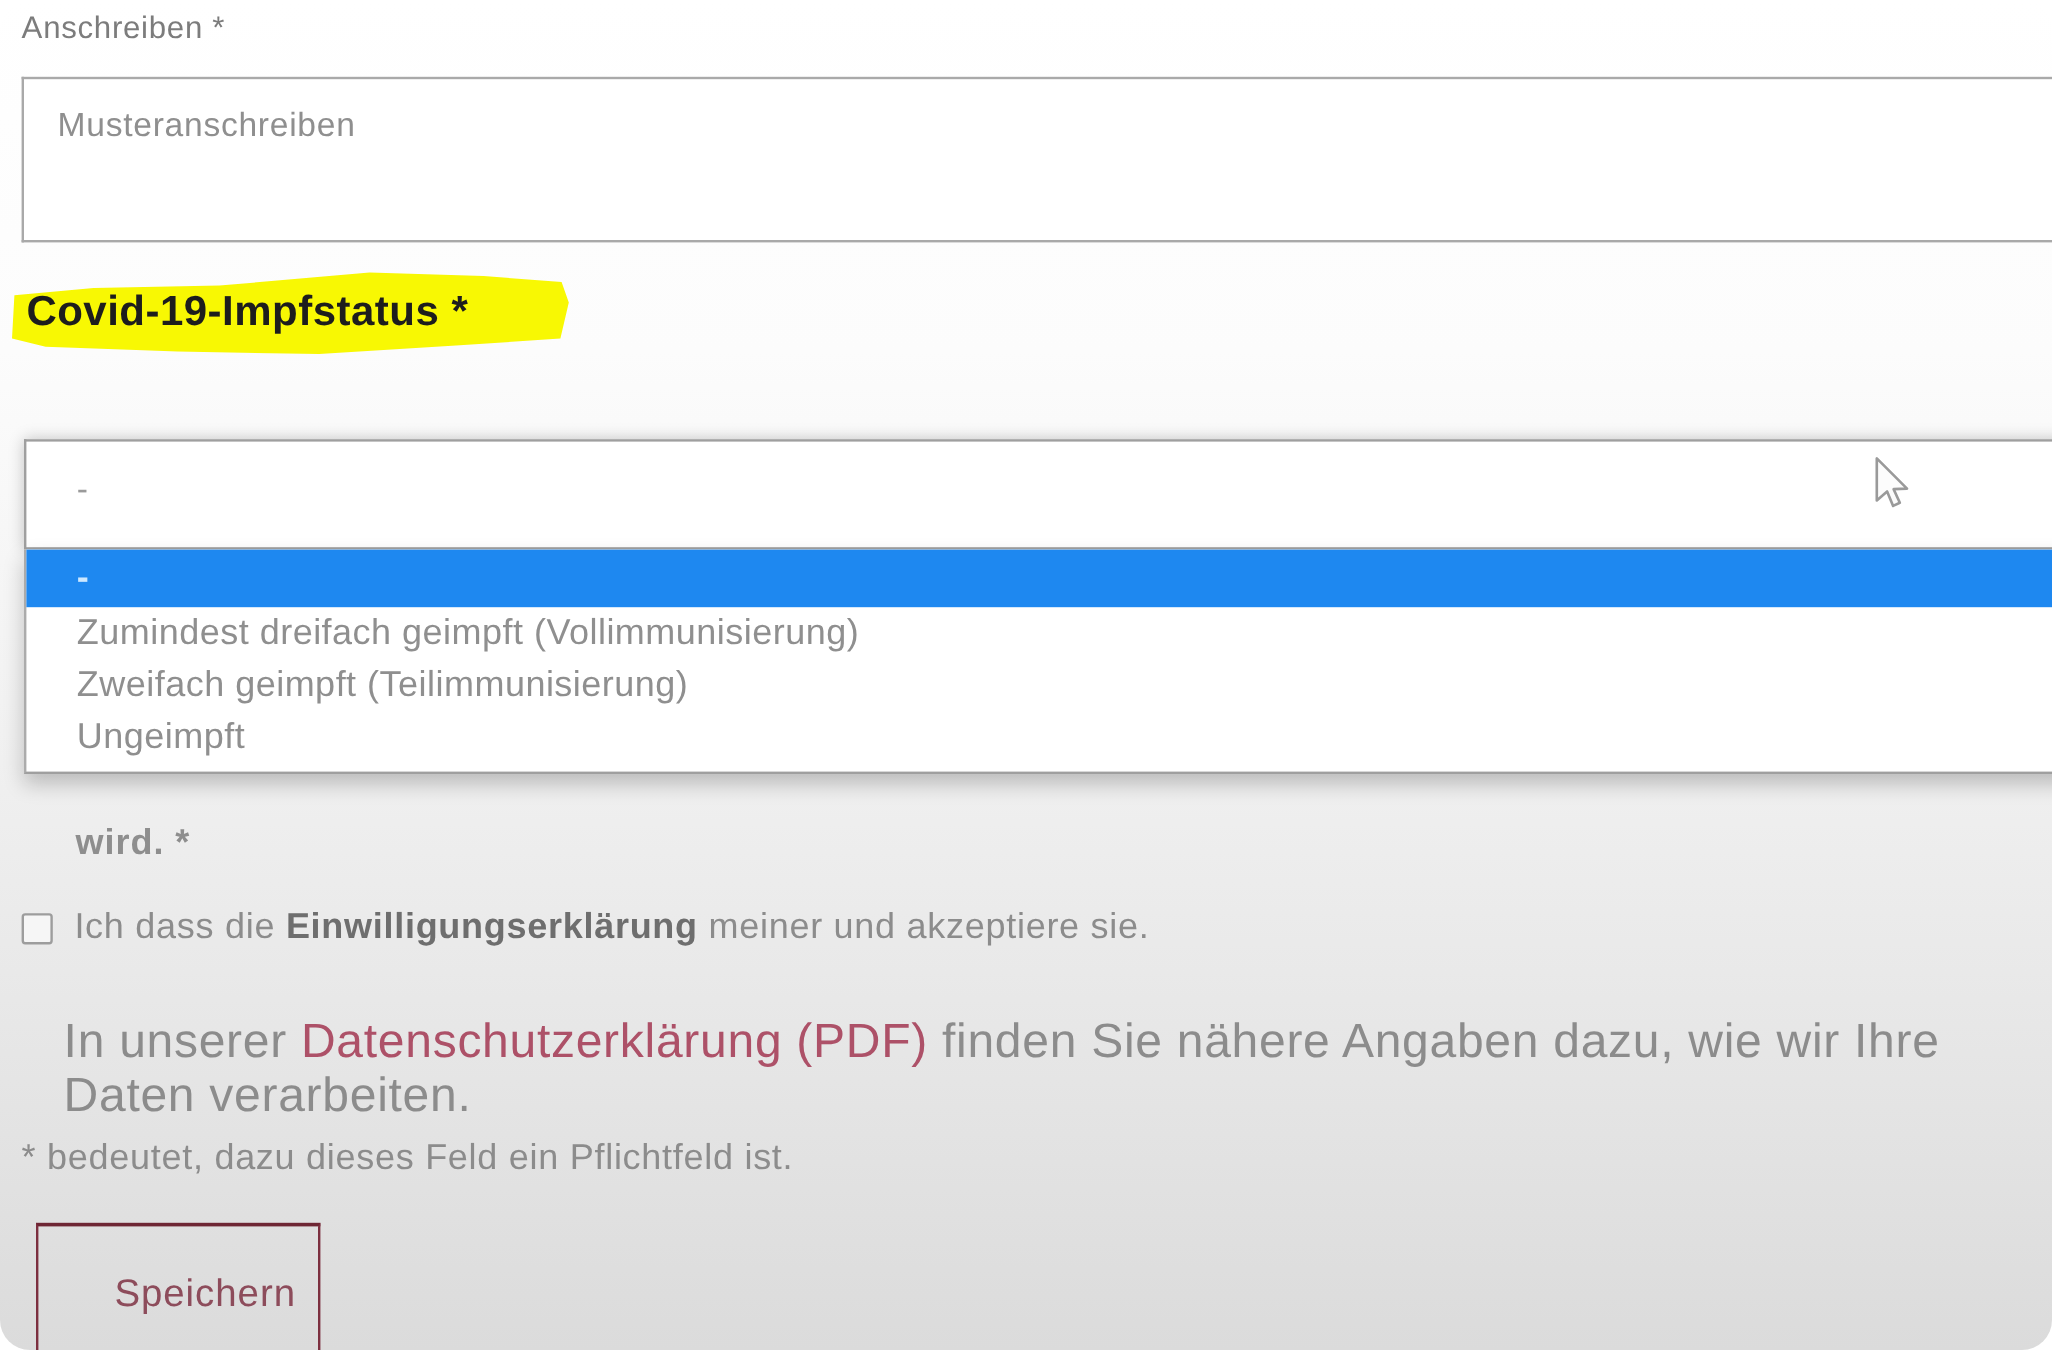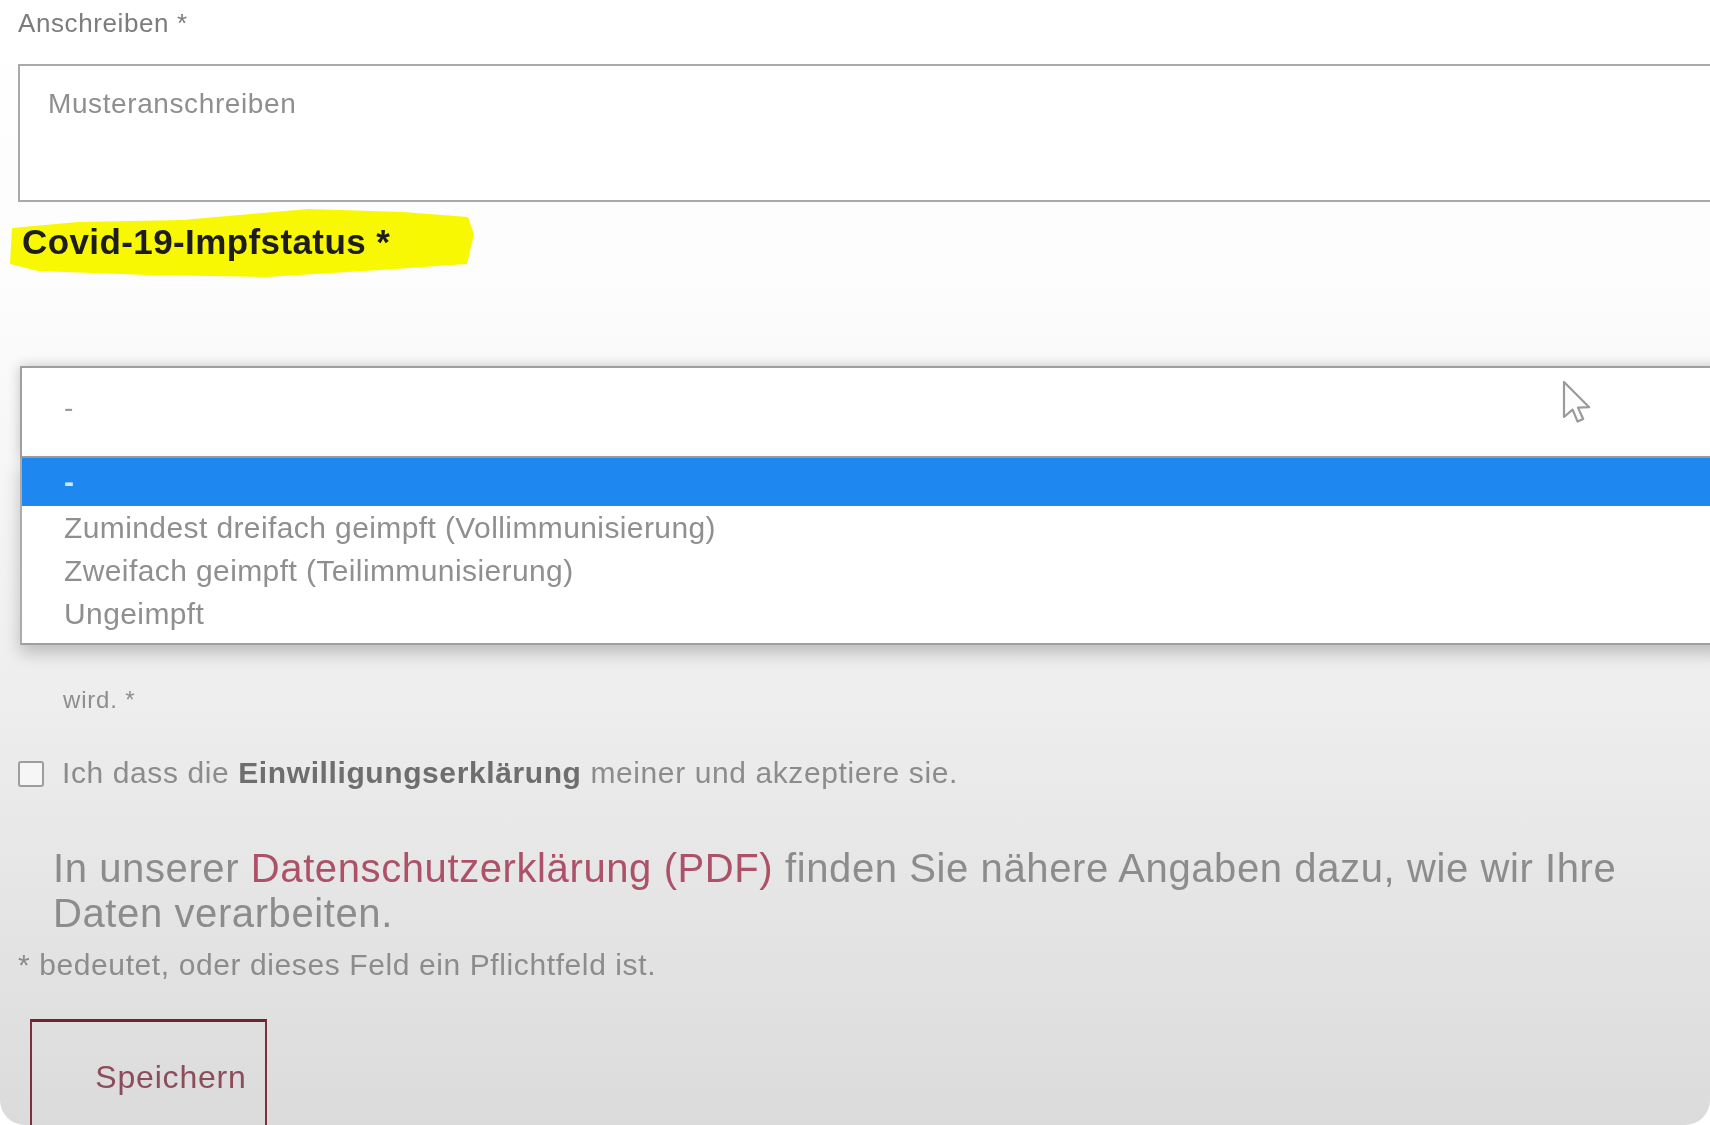--- a/index.html
+++ b/index.html
@@ -16,39 +16,39 @@
   
   .anschreiben-label{left:18px;top:8px;font-size:26px;color:#7c7c7c;letter-spacing:0.6px;}
   .textarea{
     left:18px;top:64px;width:1740px;height:138px;
     background:#ffffff;border:2px solid #a9a9a9;border-right:none;
     box-sizing:border-box;
   }
   .textarea-text{padding:22px 0 0 28px;font-size:28px;color:#8f8f8f;letter-spacing:0.6px;}
 
   
-  .covid-wrap{left:8px;top:204px;width:490px;height:82px;}
+  .covid-wrap{left:8px;top:222px;width:490px;height:82px;}
   .covid-marker{position:absolute;left:0;top:0;}
   .covid-label{position:absolute;left:14px;top:18px;font-size:35px;font-weight:700;color:#1d1d1d;letter-spacing:0.4px;}
 
   
   .select-box{
     left:20px;top:366px;width:1740px;height:92px;
     background:#ffffff;border:2px solid #9f9f9f;border-right:none;
     box-sizing:border-box;box-shadow:0 0 12px rgba(0,0,0,0.22);
     z-index:3;
   }
   .select-value{padding:24px 0 0 42px;font-size:28px;color:#9a9a9a;}
 
   
   .clipped-line{
     left:63px;top:630px;font-size:31px;color:#8e8e8e;
     white-space:nowrap;letter-spacing:1.5px;z-index:1;
   }
-  .wird-line{left:63px;top:686px;font-size:24px;color:#8e8e8e;letter-spacing:0.8px;}
+  .wird-line{left:63px;top:686px;font-size:30px;color:#8e8e8e;letter-spacing:0.8px;font-weight:bold;}
 
   
   .dropdown{
     left:20px;top:458px;width:1740px;height:187px;
     background:#ffffff;border-left:2px solid #ababab;border-bottom:2px solid #9f9f9f;
     box-sizing:border-box;box-shadow:0 8px 16px rgba(0,0,0,0.22);
     z-index:4;
   }
   .option{height:43px;line-height:43px;padding-left:42px;font-size:30px;color:#8f8f8f;letter-spacing:0.4px;}
   .option.selected{height:48px;line-height:48px;background:#1e88f0;color:#cde8ff;font-weight:700;}
@@ -114,21 +114,21 @@
 
   <span class="abs checkbox"></span>
   <div class="abs einwilligung-text">
     <span>Ich dass die </span><b>Einwilligungserklärung</b><span> meiner und akzeptiere sie.</span>
   </div>
 
   <div class="abs datenschutz">
     <span>In unserer </span><span class="pdf-link">Datenschutzerklärung (PDF)</span><span> finden Sie nähere Angaben dazu, wie wir Ihre Daten verarbeiten.</span>
   </div>
 
-  <div class="abs required-note">* bedeutet, oder dieses Feld ein Pflichtfeld ist.</div>
+  <div class="abs required-note">* bedeutet, dazu dieses Feld ein Pflichtfeld ist.</div>
 
   <div class="abs save-button">Speichern</div>
 
   <svg class="abs cursor" width="44" height="48" viewBox="0 0 22 24">
     <path d="M6 2 L6 19.5 L10.3 15.8 L12.8 21.8 L15.6 20.5 L13 14.8 L18.6 14.6 Z" fill="#fcfcfc" stroke="#9a9a9a" stroke-width="1.1" stroke-linejoin="round"></path>
   </svg>
 
 </div>
 
 </body></html>

